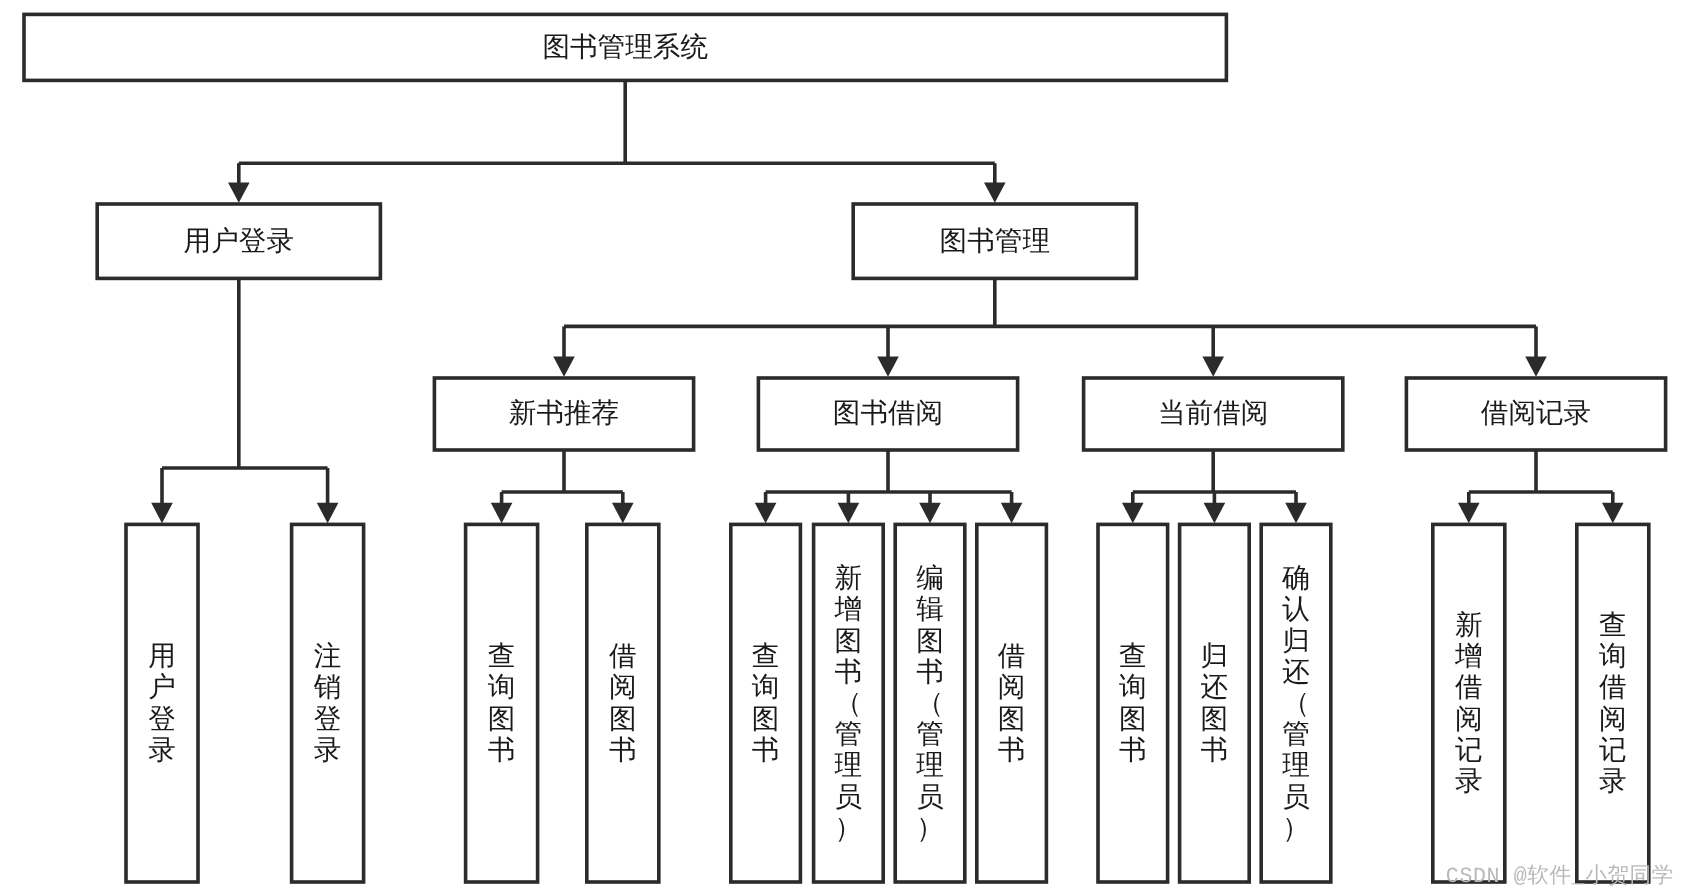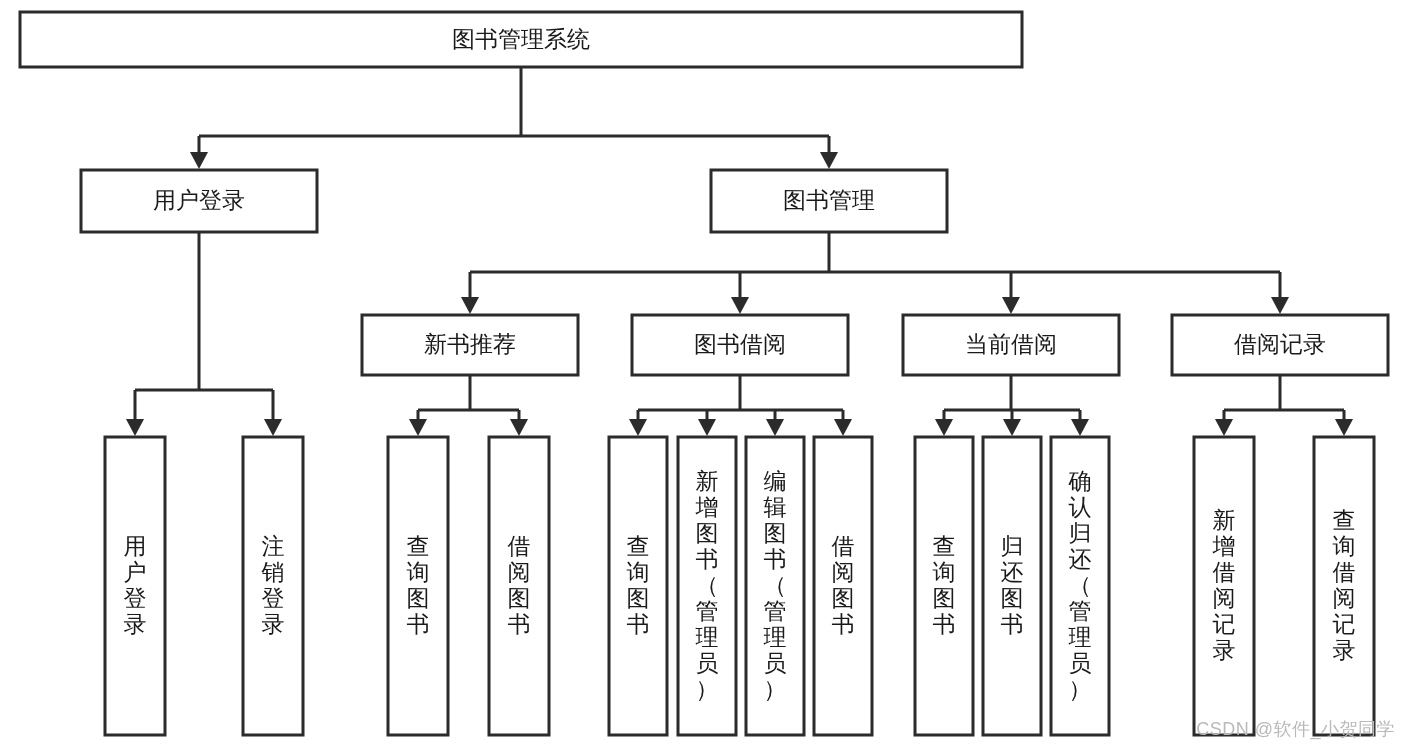--- a/index.html
+++ b/index.html
@@ -54,21 +54,21 @@
     font-family: "Liberation Sans", "DejaVu Sans", sans-serif;
     font-size: 23px;
     fill: #1a1a1a;
     text-anchor: middle;
     white-space: pre;
   }
   .watermark {
     position: absolute;
     right: 10px;
     bottom: 6px;
-    font-family: Liberation Sans, sans-serif;
+    font-family: Liberation Mono, monospace;
     font-size: 18px;
     color: #b9b9b9;
     letter-spacing: 0.5px;
     user-select: none;
     pointer-events: none;
     white-space: nowrap;
   }
 </style>
 </head>
 <body>

